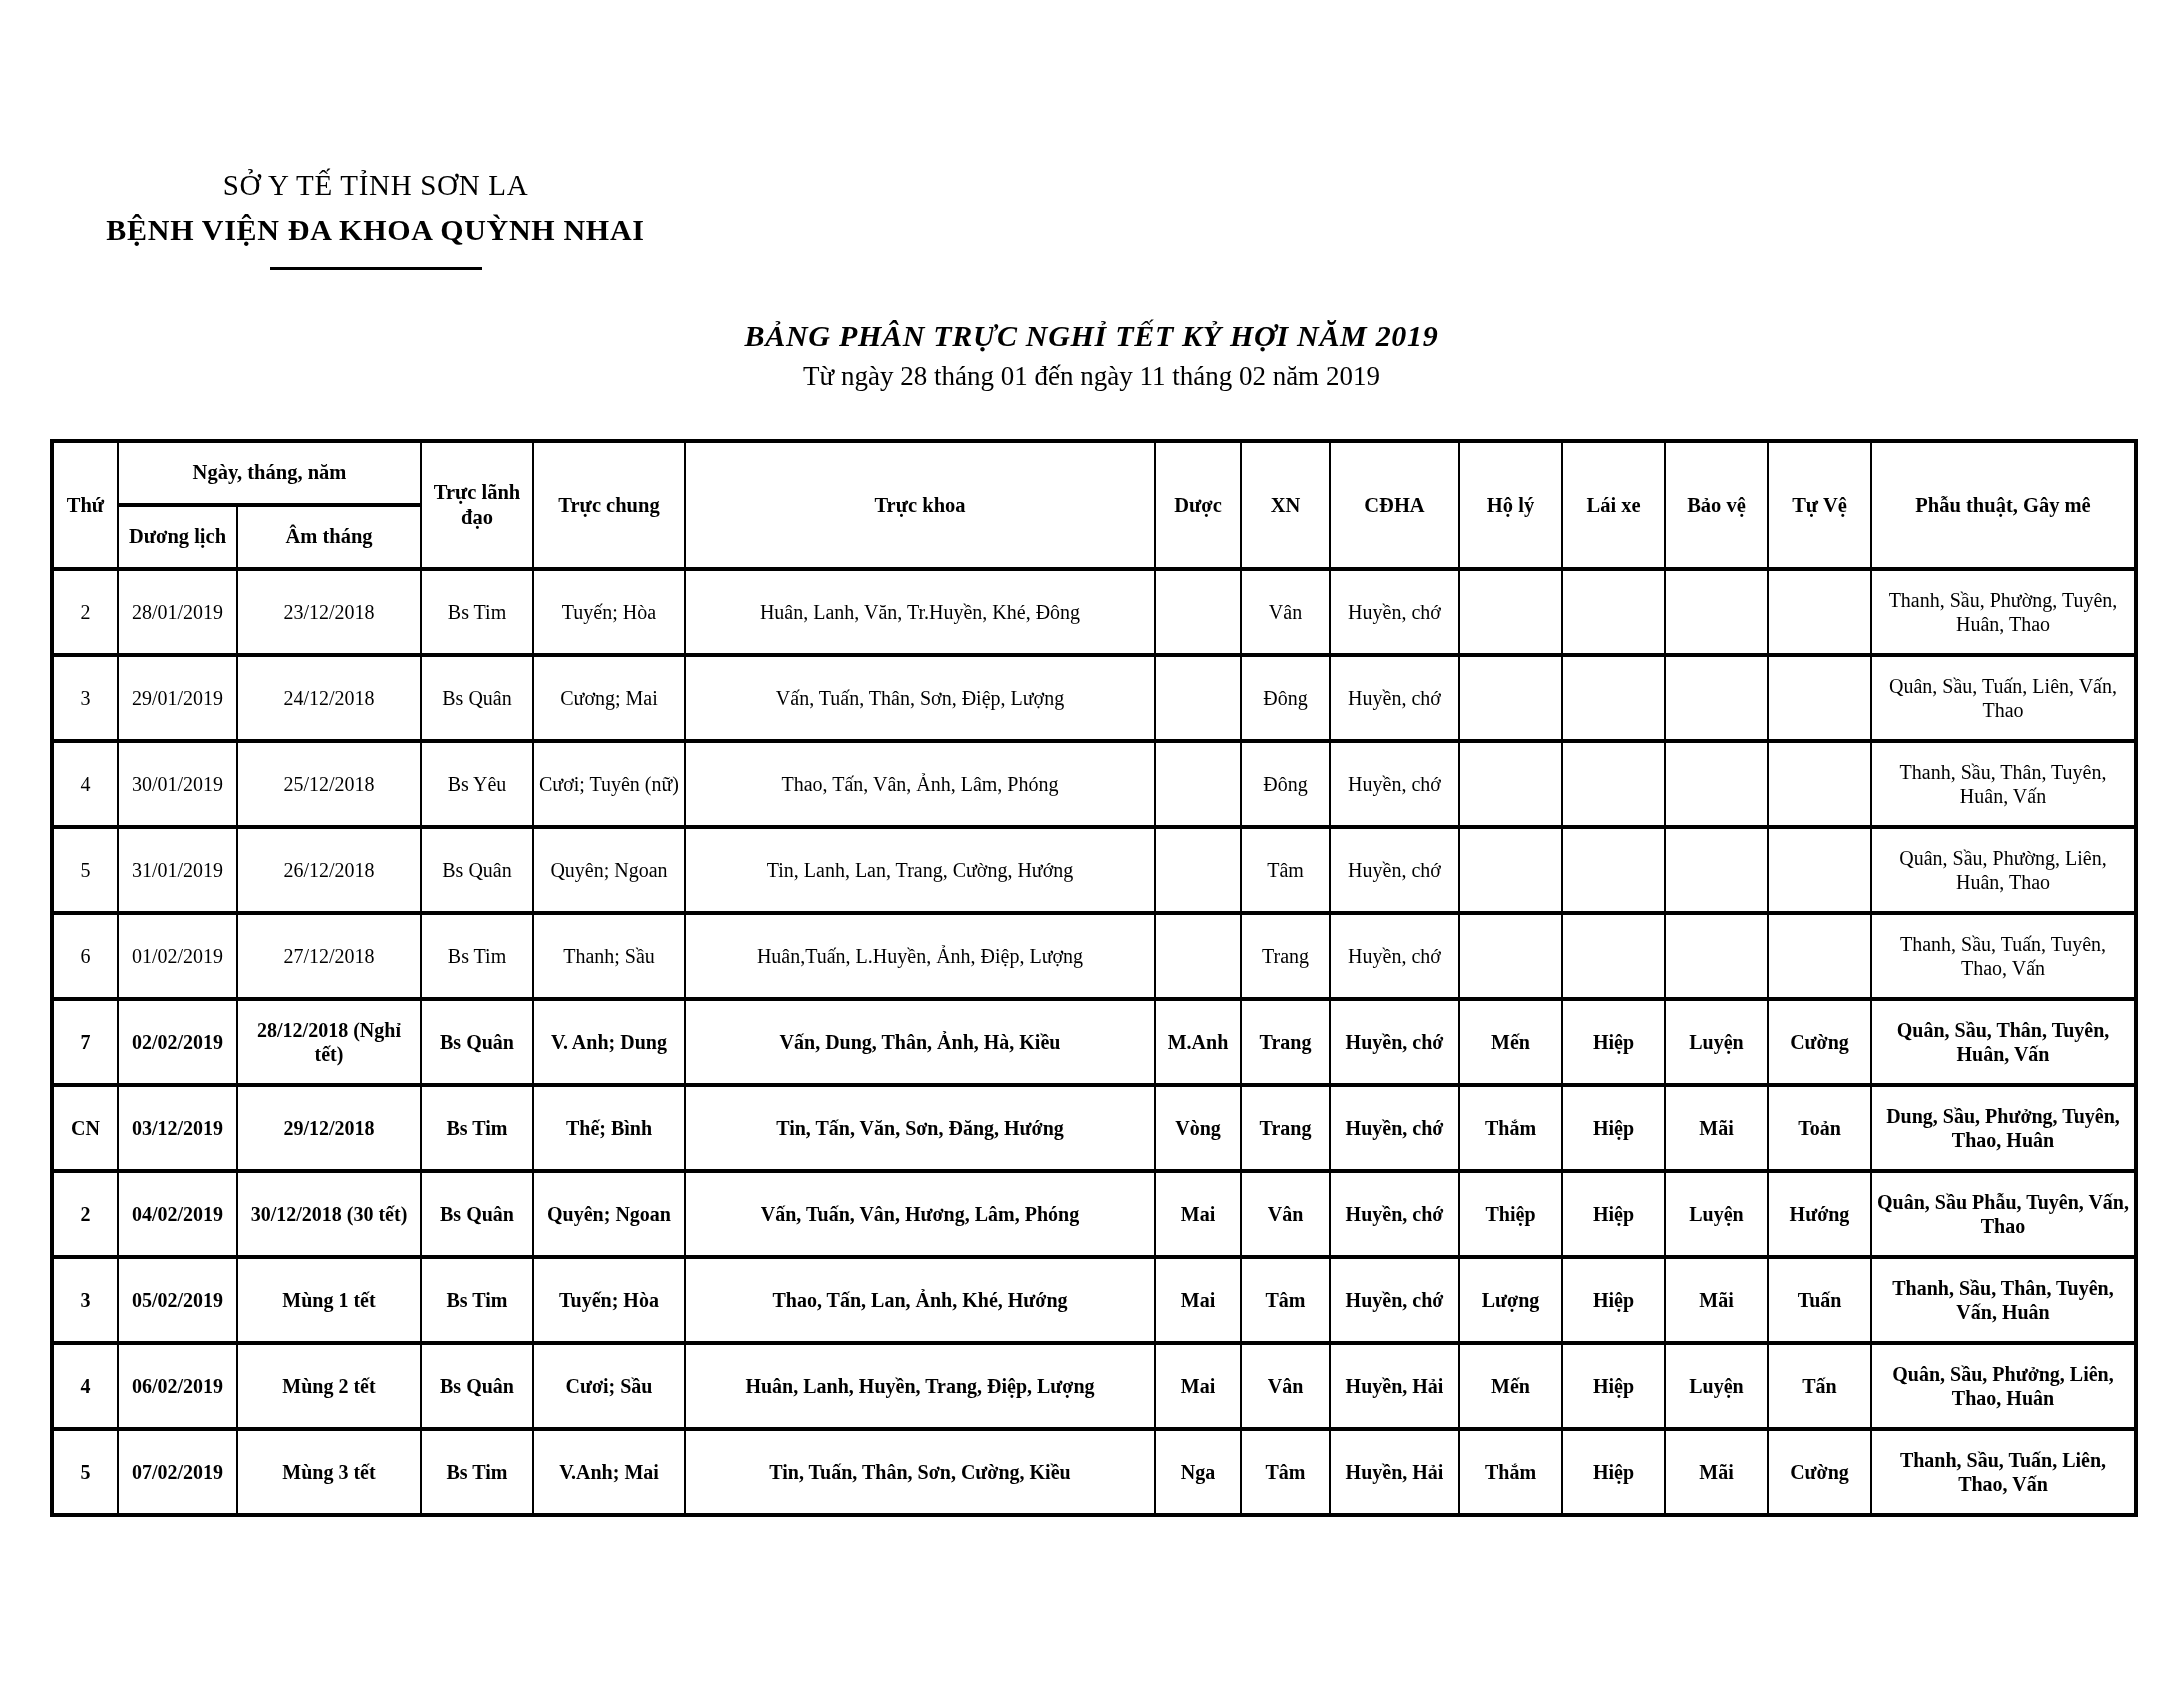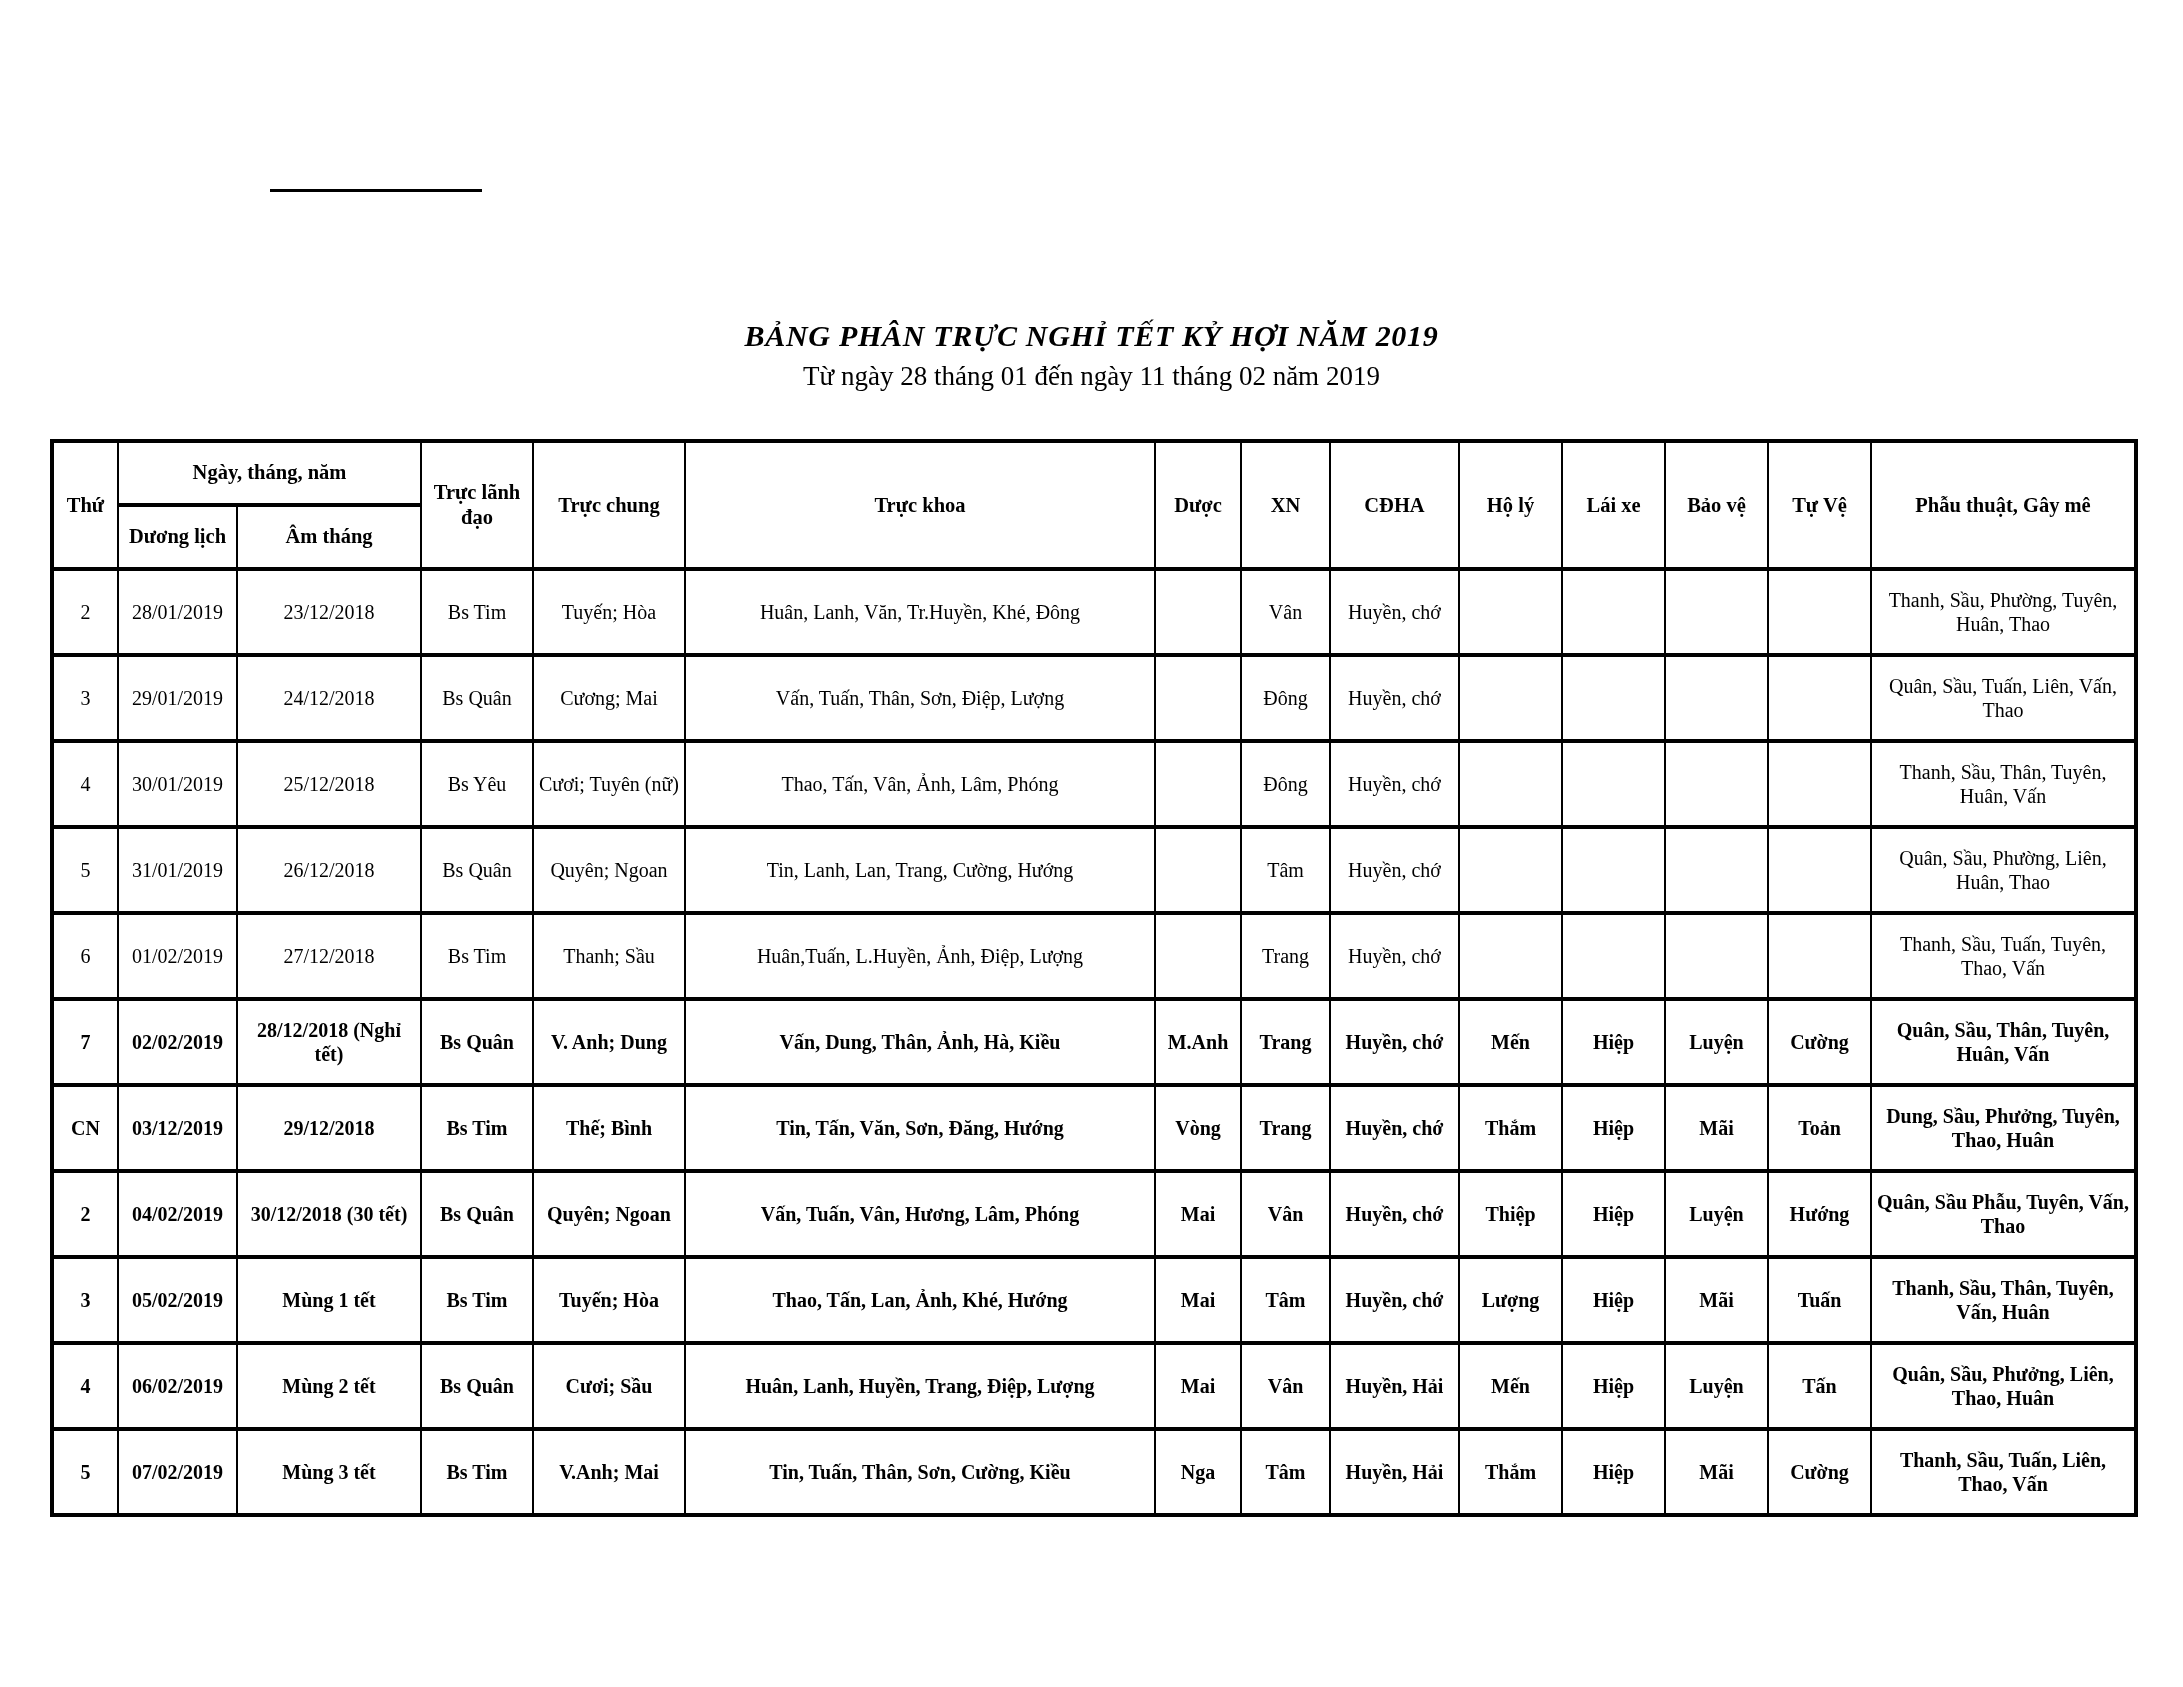--- a/index.html
+++ b/index.html
@@ -44,20 +44,22 @@
   table.roster td { font-size:20px; font-weight:normal; line-height:24.5px; }
   table.roster tr.bold td { font-weight:bold; }
   thead tr.h1 th { height:57px; }
   thead tr.h2 th { height:58px; }
   tbody tr { height:86px; }
 </style>
 </head>
 <body>
 
 <div class="org-block">
+  <div class="org-dept">SỞ Y TẾ TỈNH SƠN LA</div>
+  <div class="org-hospital">BỆNH VIỆN ĐA KHOA QUỲNH NHAI</div>
   <div class="org-underline"></div>
 </div>
 
 <div class="doc-title">BẢNG PHÂN TRỰC NGHỈ TẾT KỶ HỢI NĂM 2019</div>
 <div class="doc-subtitle">Từ ngày 28 tháng 01 đến ngày 11 tháng 02 năm 2019</div>
 
 <table class="roster">
   <colgroup>
     <col style="width:66px">
       <col style="width:119px">

